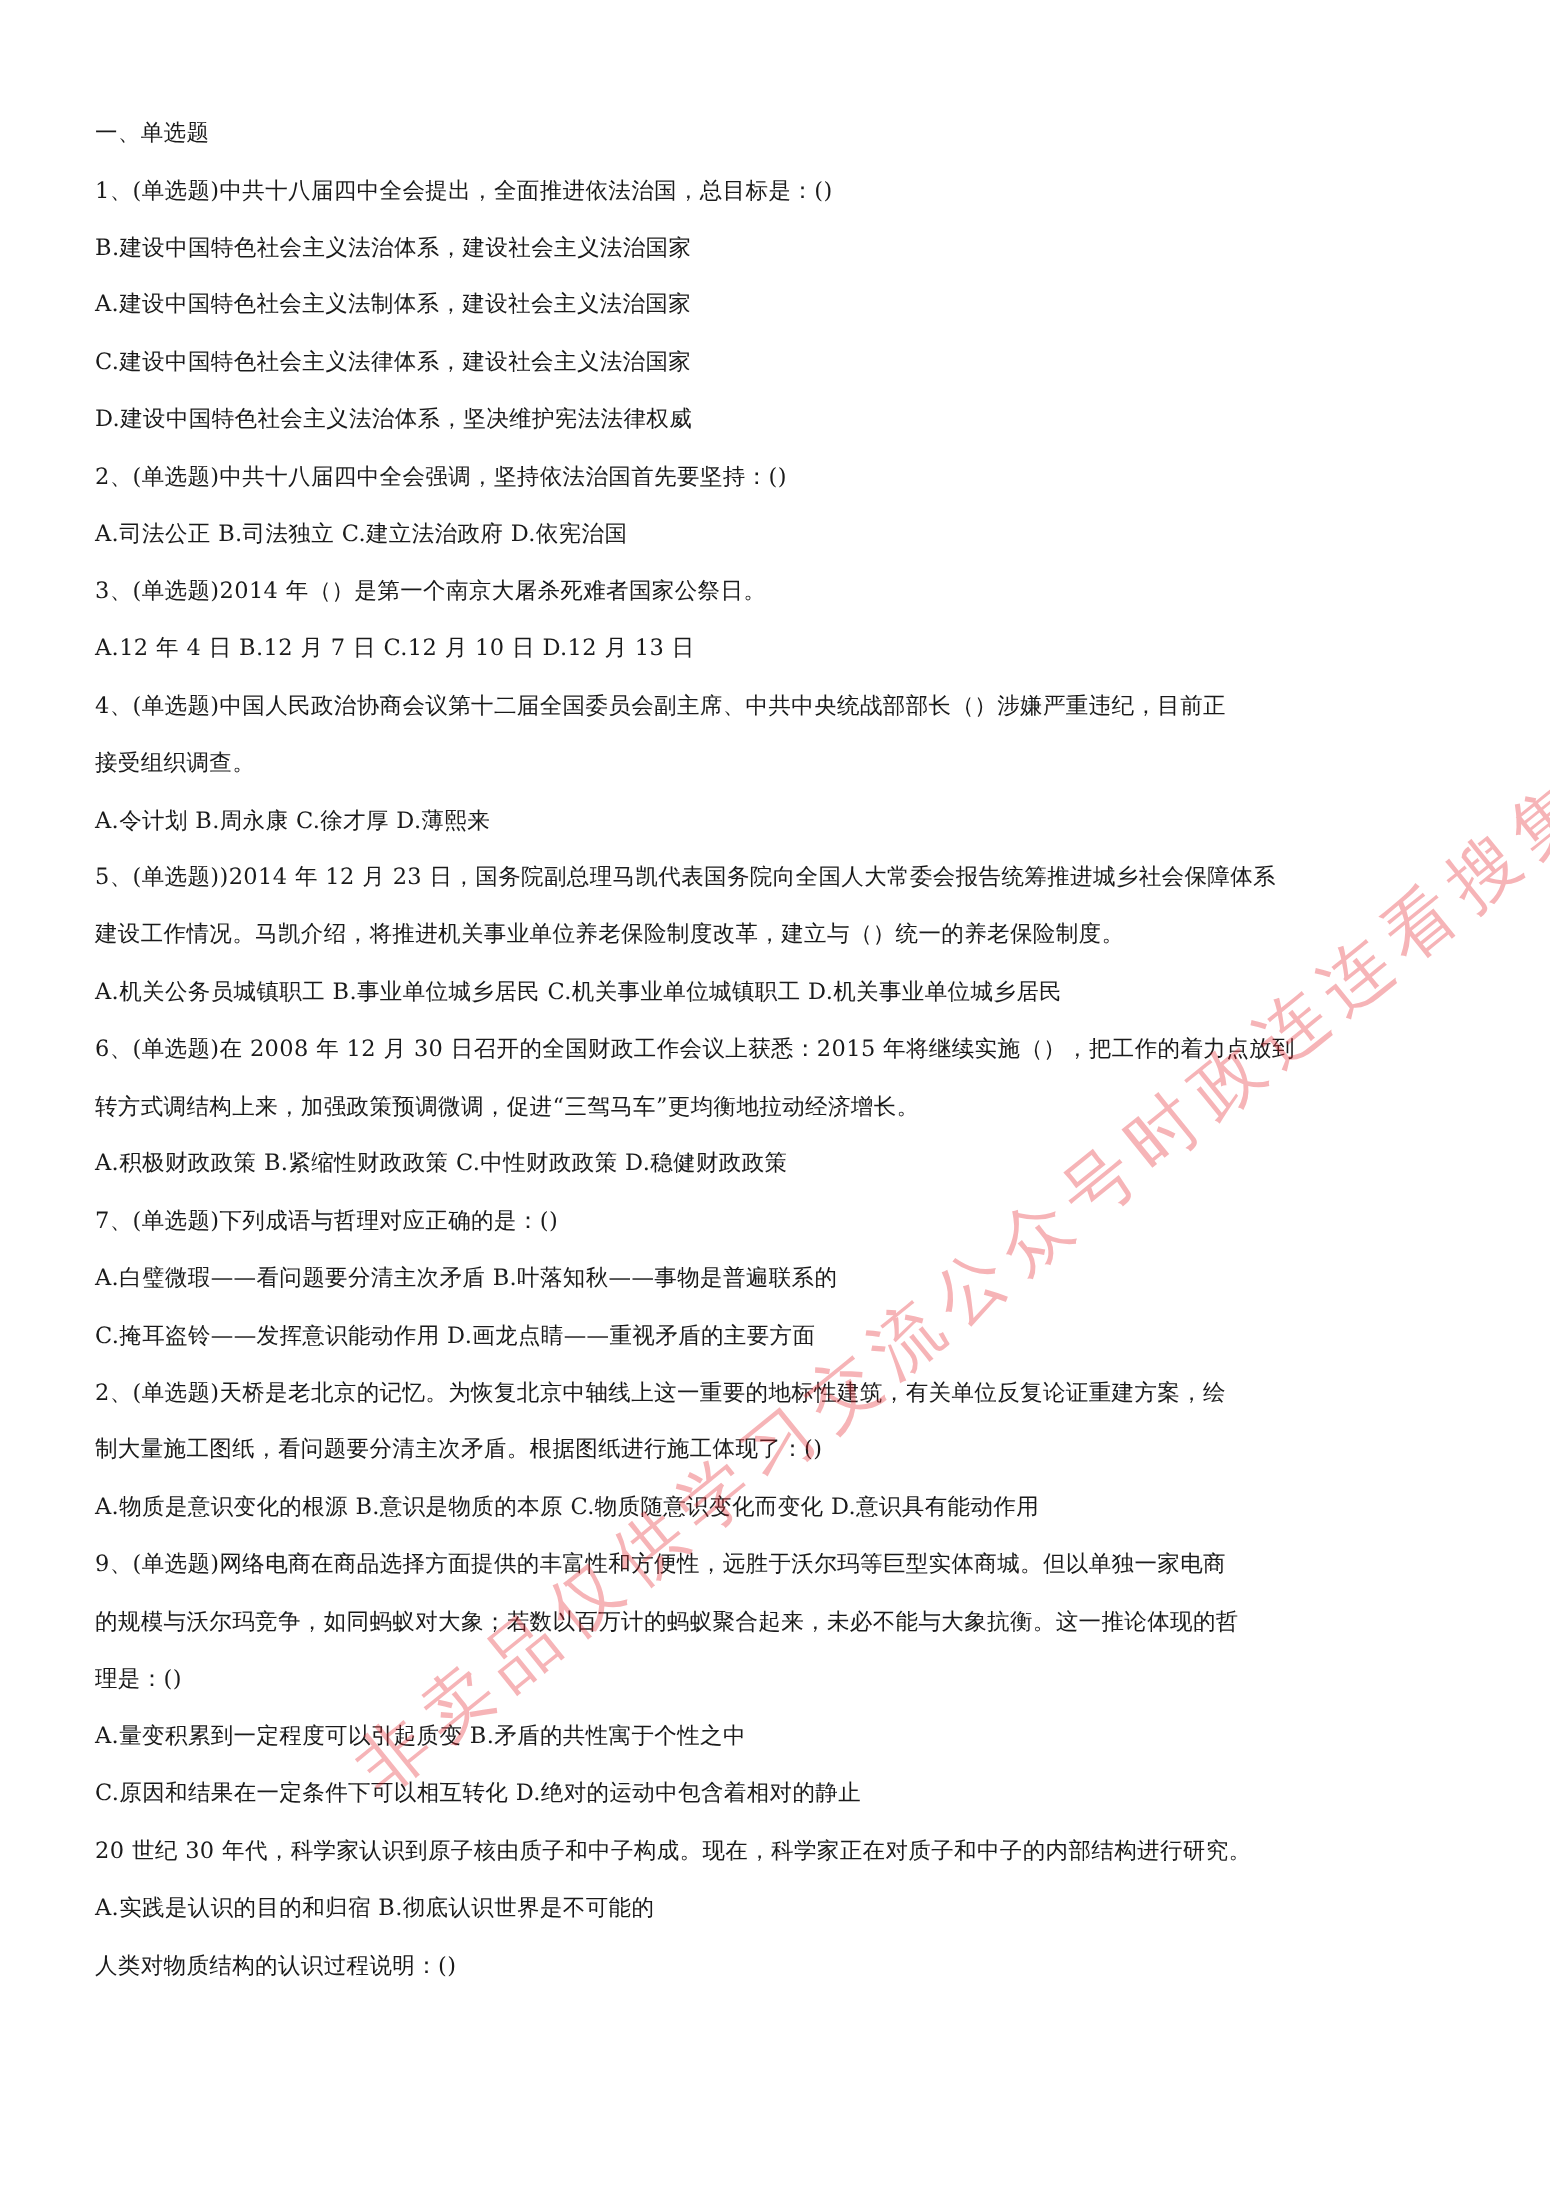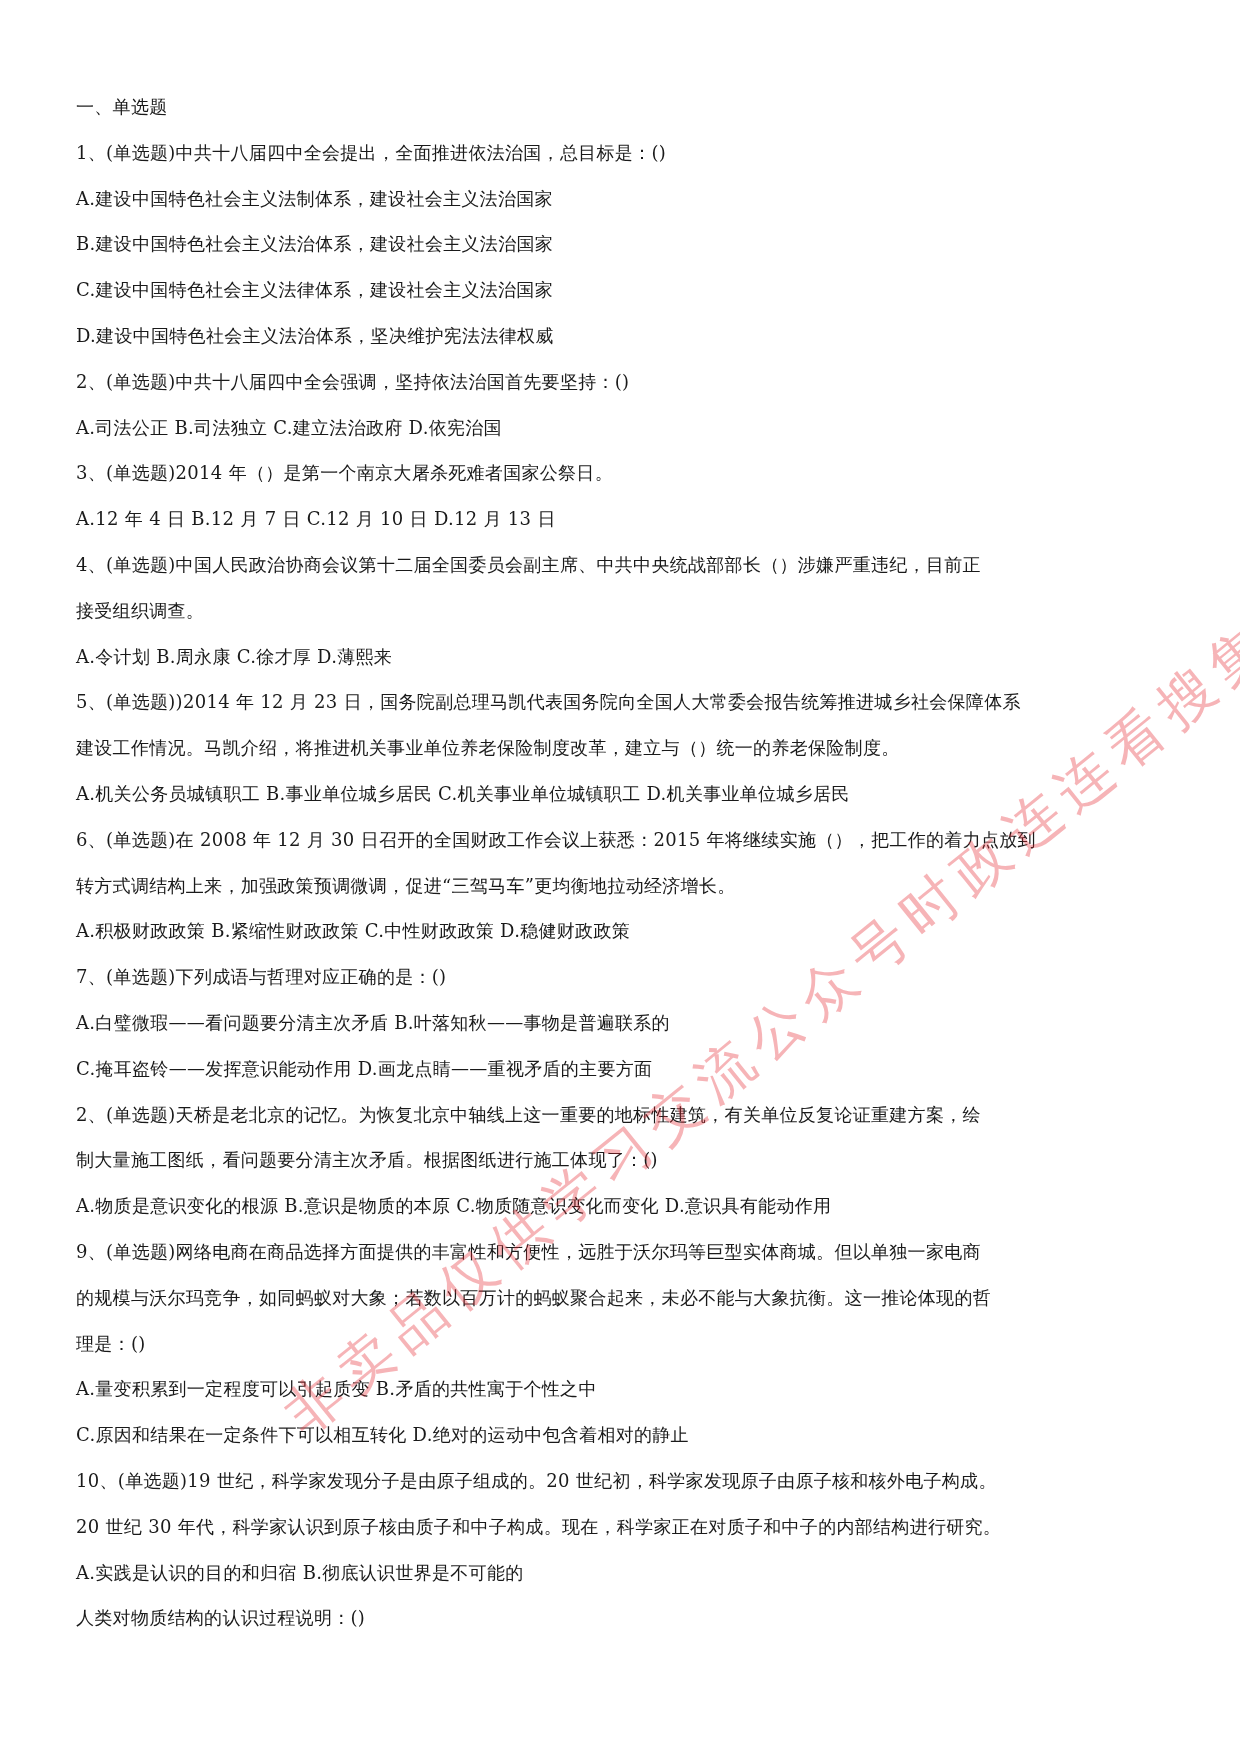--- a/index.html
+++ b/index.html
@@ -36,22 +36,22 @@
     font-family: "DejaVu Sans", "Liberation Sans", sans-serif;
     pointer-events: none;
   }
 </style>
 </head>
 <body>
 
 <div class="page">
   <div class="line">一、单选题</div>
   <div class="line">1、(单选题)中共十八届四中全会提出，全面推进依法治国，总目标是：()</div>
+  <div class="line">B.建设中国特色社会主义法治体系，建设社会主义法治国家</div>
   <div class="line">A.建设中国特色社会主义法制体系，建设社会主义法治国家</div>
-  <div class="line">B.建设中国特色社会主义法治体系，建设社会主义法治国家</div>
   <div class="line">C.建设中国特色社会主义法律体系，建设社会主义法治国家</div>
   <div class="line">D.建设中国特色社会主义法治体系，坚决维护宪法法律权威</div>
   <div class="line">2、(单选题)中共十八届四中全会强调，坚持依法治国首先要坚持：()</div>
   <div class="line">A.司法公正 B.司法独立 C.建立法治政府 D.依宪治国</div>
   <div class="line">3、(单选题)2014 年（）是第一个南京大屠杀死难者国家公祭日。</div>
   <div class="line">A.12 年 4 日 B.12 月 7 日 C.12 月 10 日 D.12 月 13 日</div>
   <div class="line">4、(单选题)中国人民政治协商会议第十二届全国委员会副主席、中共中央统战部部长（）涉嫌严重违纪，目前正</div>
   <div class="line">接受组织调查。</div>
   <div class="line">A.令计划 B.周永康 C.徐才厚 D.薄熙来</div>
   <div class="line">5、(单选题))2014 年 12 月 23 日，国务院副总理马凯代表国务院向全国人大常委会报告统筹推进城乡社会保障体系</div>
@@ -64,19 +64,18 @@
   <div class="line">A.白璧微瑕——看问题要分清主次矛盾 B.叶落知秋——事物是普遍联系的</div>
   <div class="line">C.掩耳盗铃——发挥意识能动作用 D.画龙点睛——重视矛盾的主要方面</div>
   <div class="line">2、(单选题)天桥是老北京的记忆。为恢复北京中轴线上这一重要的地标性建筑，有关单位反复论证重建方案，绘</div>
   <div class="line">制大量施工图纸，看问题要分清主次矛盾。根据图纸进行施工体现了：()</div>
   <div class="line">A.物质是意识变化的根源 B.意识是物质的本原 C.物质随意识变化而变化 D.意识具有能动作用</div>
   <div class="line">9、(单选题)网络电商在商品选择方面提供的丰富性和方便性，远胜于沃尔玛等巨型实体商城。但以单独一家电商</div>
   <div class="line">的规模与沃尔玛竞争，如同蚂蚁对大象；若数以百万计的蚂蚁聚合起来，未必不能与大象抗衡。这一推论体现的哲</div>
   <div class="line">理是：()</div>
   <div class="line">A.量变积累到一定程度可以引起质变 B.矛盾的共性寓于个性之中</div>
   <div class="line">C.原因和结果在一定条件下可以相互转化 D.绝对的运动中包含着相对的静止</div>
-  <div class="line">10、(单选题)19 世纪，科学家发现分子是由原子组成的。20 世纪初，科学家发现原子由原子核和核外电子构成。</div>
   <div class="line">20 世纪 30 年代，科学家认识到原子核由质子和中子构成。现在，科学家正在对质子和中子的内部结构进行研究。</div>
   <div class="line">A.实践是认识的目的和归宿 B.彻底认识世界是不可能的</div>
   <div class="line">人类对物质结构的认识过程说明：()</div>
 </div>
 
 <div class="watermark">非卖品仅供学习交流公众号时政连连看搜集于网络</div>
 
 </body></html>

